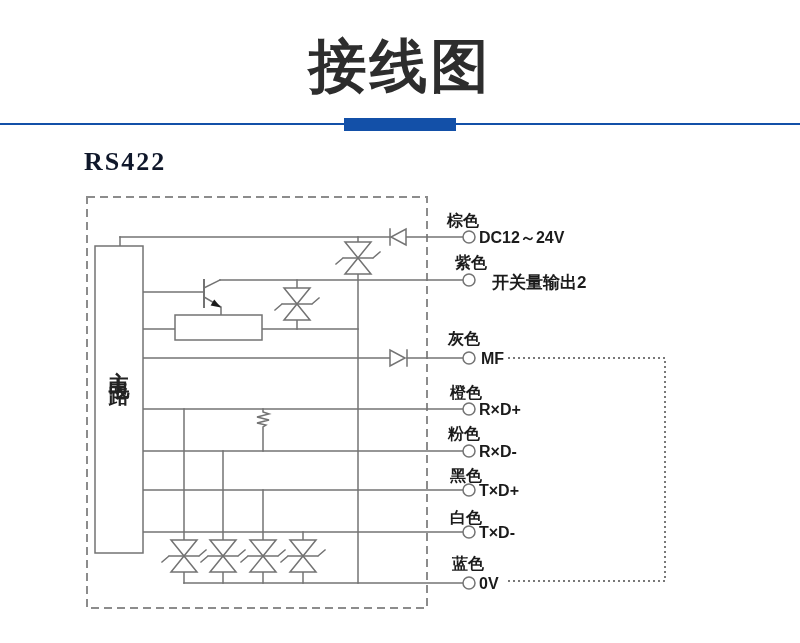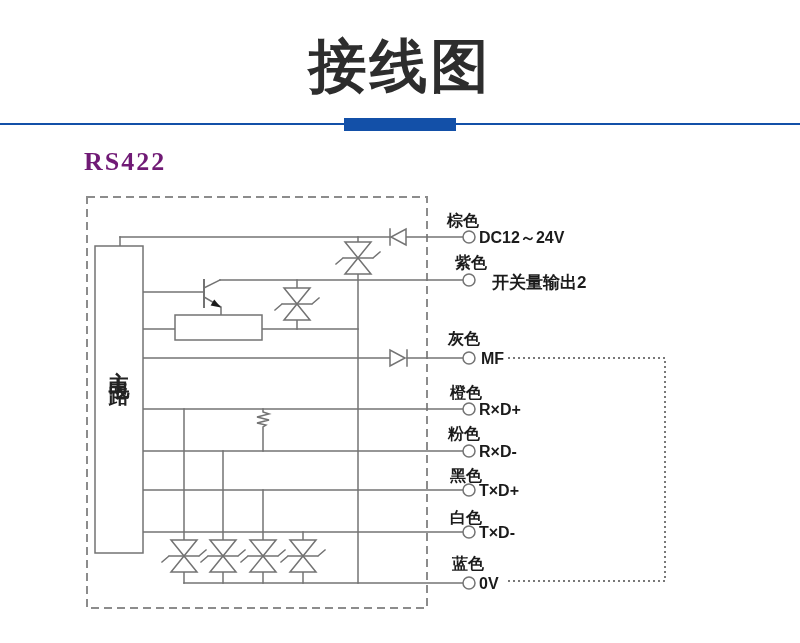--- a/index.html
+++ b/index.html
@@ -10,21 +10,21 @@
   .title {
     position:absolute; top:28px; left:0; width:800px; margin:0;
     text-align:center; font-size:58px; font-weight:800; color:#2d2d2d;
     letter-spacing:3px; font-family:"Liberation Sans", sans-serif;
   }
   .divider-line { position:absolute; top:123px; left:0; width:800px; height:2px; background:#1350a8; }
   .divider-bar  { position:absolute; top:118px; left:344px; width:112px; height:13px; background:#1350a8; }
   .rs422 {
     position:absolute; top:147px; left:84px;
     font-family:"Liberation Serif", serif; font-size:26px; font-weight:bold;
-    color:#701a75; letter-spacing:2px;
+    color:#0f172a; letter-spacing:2px;
   }
   .main-label {
     position:absolute; top:354px; left:105px;
     writing-mode:vertical-lr; text-orientation:upright;
     font-size:21px; font-weight:bold; color:#222; letter-spacing:7px;
     font-family:"Liberation Sans", sans-serif;
   }
   svg.diagram { position:absolute; top:0; left:0; }
   .w   { stroke:#737373; stroke-width:1.5; fill:none; stroke-linecap:square; }
   .wt  { stroke:#737373; stroke-width:2;   fill:none; }

